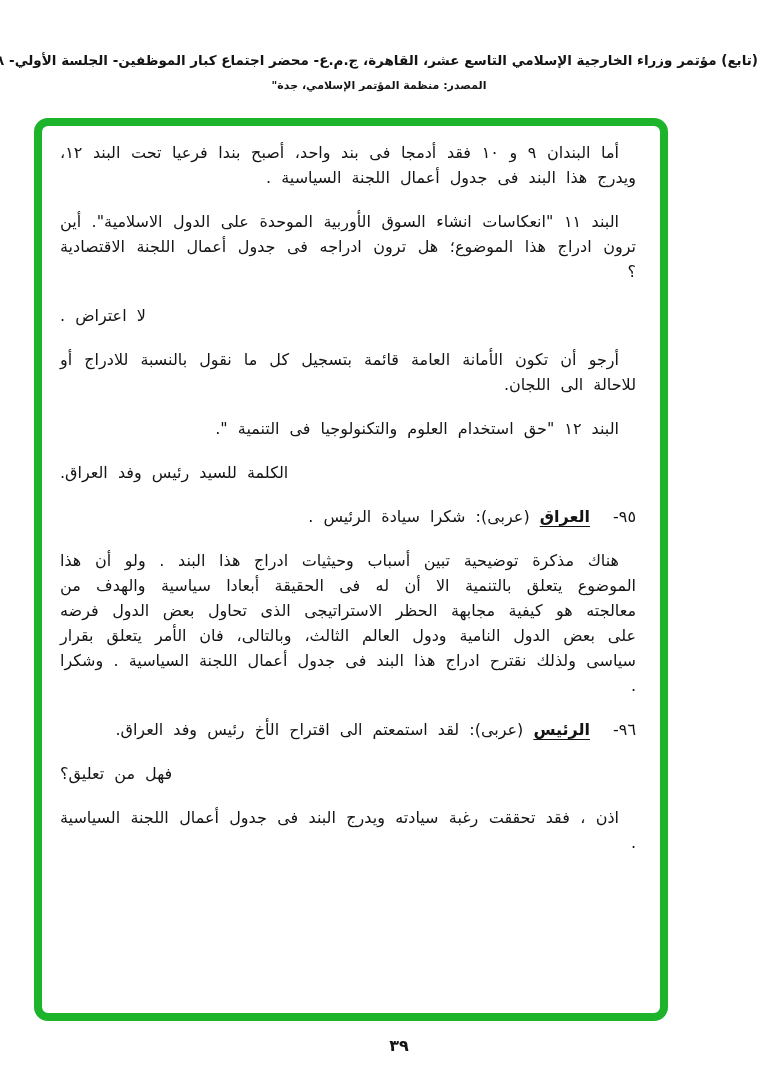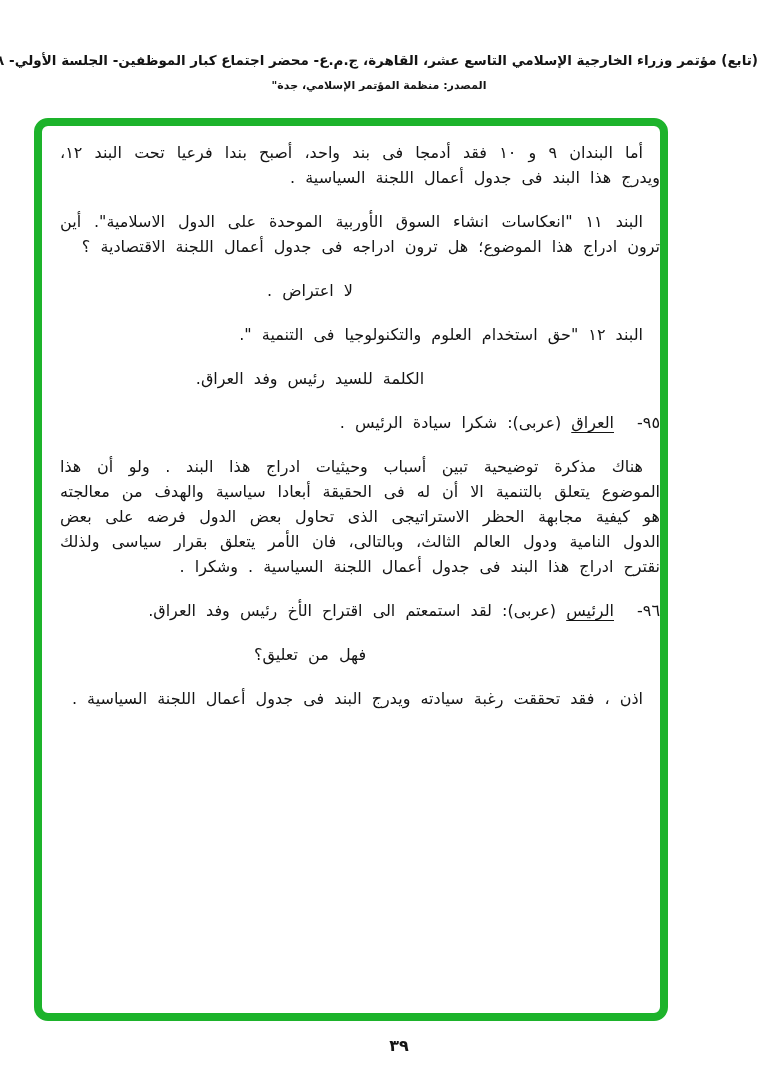--- a/index.html
+++ b/index.html
@@ -40,52 +40,53 @@
   
   .frame {
     position: absolute;
     left: 34px;
     top: 118px;
     width: 634px;
     height: 903px;
     box-sizing: border-box;
     border: 8px solid #1db32b;
     border-radius: 14px;
-    padding: 14px 0 0 18px;
+    padding: 14px 24px 0 18px;
     overflow: hidden;
     direction: rtl;
   }
   
   .doc {
     font-size: 16px;
     line-height: 25px;
     letter-spacing: 4px;
     word-spacing: 5px;
     text-align: justify;
     direction: rtl;
   }
   .doc p { margin: 0 0 19px 0; }
   p.para  { text-indent: 17px; }
-  p.short { text-align: center; text-indent: 0; }
+  p.short { text-align: left; text-indent: 0; }
   p.ind-a { margin-right: 100px; }  
   p.ind-b { margin-right: 100px; }   
   
   .item {
     display: flex;
     flex-direction: row;
     margin: 0 0 19px 0;
   }
   .item .num {
     flex: none;
     width: 46px;
   }
   .item .itext { flex: 1; }
   .speaker {
     text-decoration: underline;
     text-underline-offset: 4px;
+    font-weight: bold;
   }
   
   .page-number {
     position: absolute;
     top: 1036px;
     left: 0;
     right: 0;
     text-align: center;
     font-size: 16px;
     font-weight: bold;
@@ -105,20 +106,21 @@
 
   <div class="frame">
     <div class="doc">
 
       <p class="para">أما البندان ٩ و ١٠ فقد أدمجا فى بند واحد، أصبح بندا فرعيا تحت البند ١٢، ويدرج هذا البند فى جدول أعمال اللجنة السياسية .</p>
 
       <p class="para">البند ١١ "انعكاسات انشاء السوق الأوربية الموحدة على الدول الاسلامية". أين ترون ادراج هذا الموضوع؛ هل ترون ادراجه فى جدول أعمال اللجنة الاقتصادية ؟</p>
 
       <p class="short ind-a">لا اعتراض .</p>
 
+      <p class="para">أرجو أن تكون الأمانة العامة قائمة بتسجيل كل ما نقول بالنسبة للادراج أو للاحالة الى اللجان.</p>
 
       <p class="para">البند ١٢ "حق استخدام العلوم والتكنولوجيا فى التنمية ".</p>
 
       <p class="short ind-a">الكلمة للسيد رئيس وفد العراق.</p>
 
       <div class="item">
         <span class="num">٩٥-</span>
         <span class="itext"><span class="speaker">العراق</span><span> (عربى): شكرا سيادة الرئيس .</span></span>
       </div>
 

